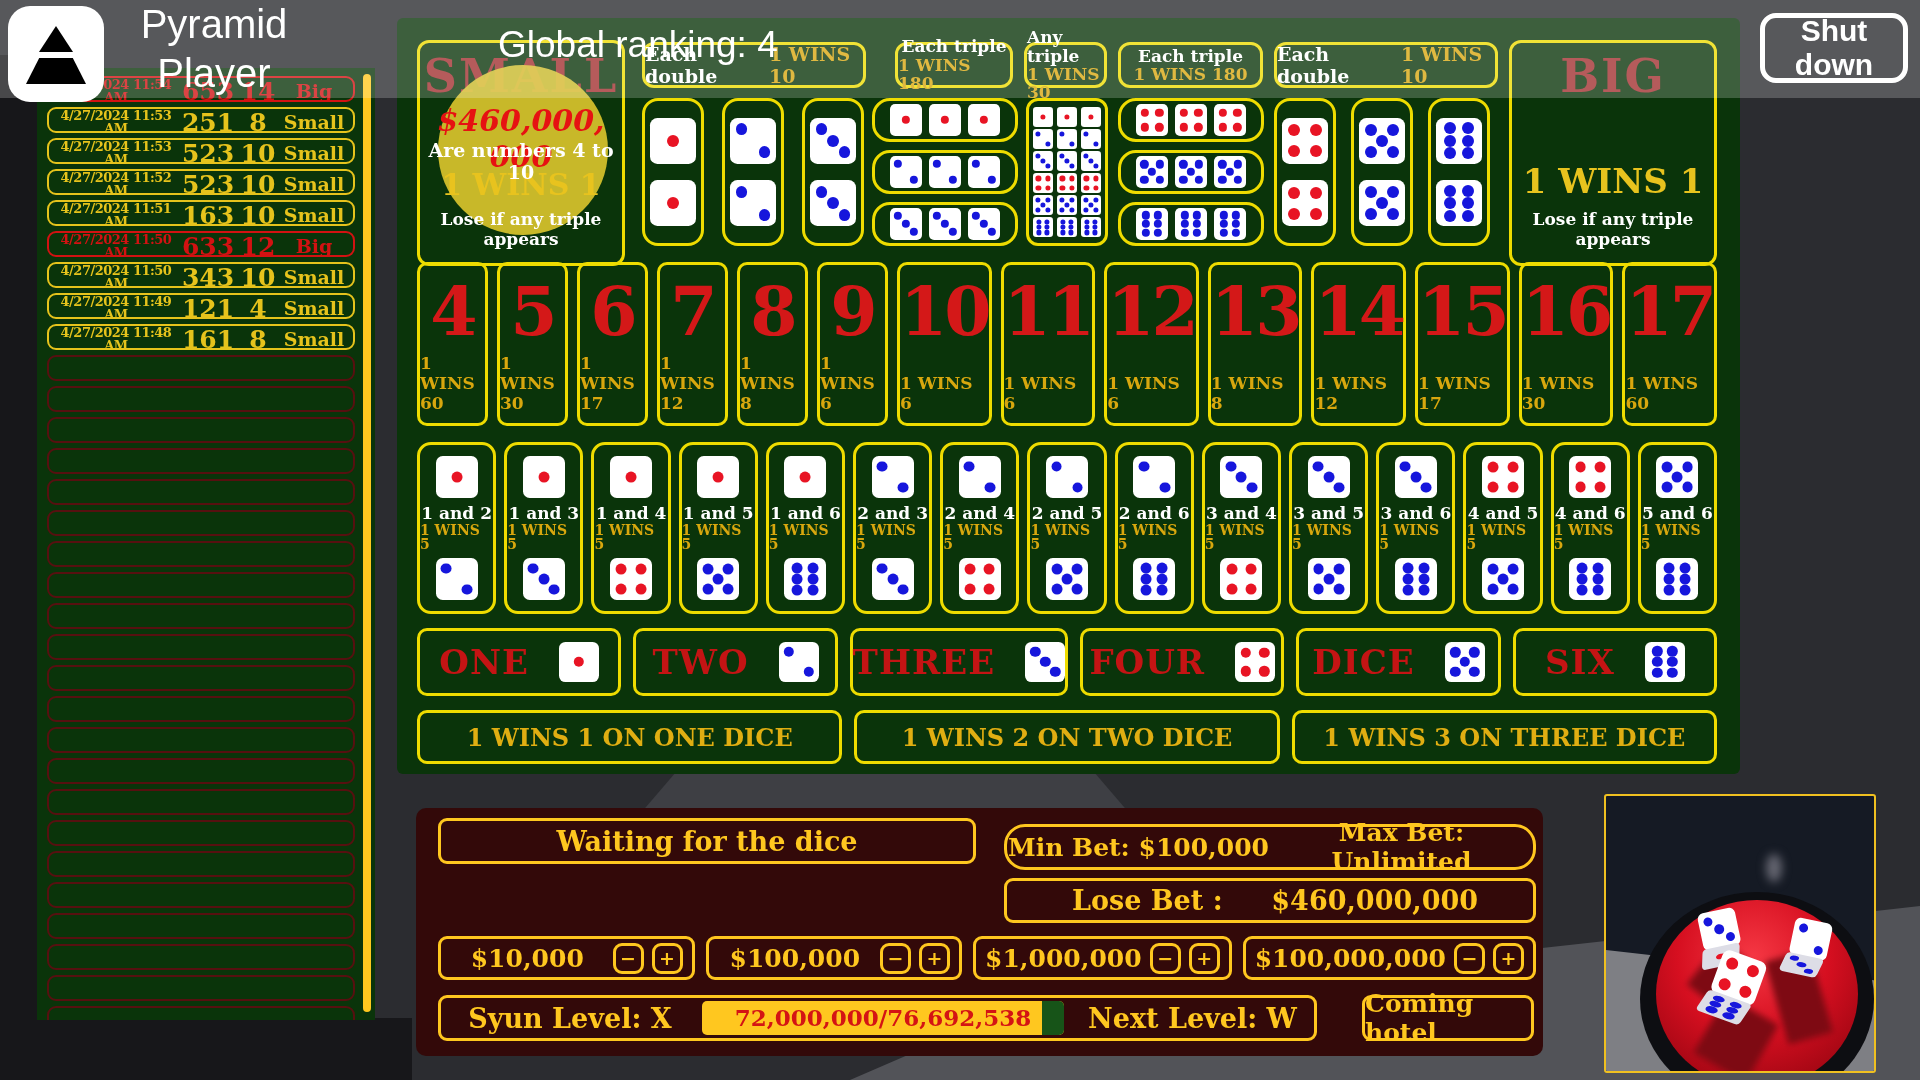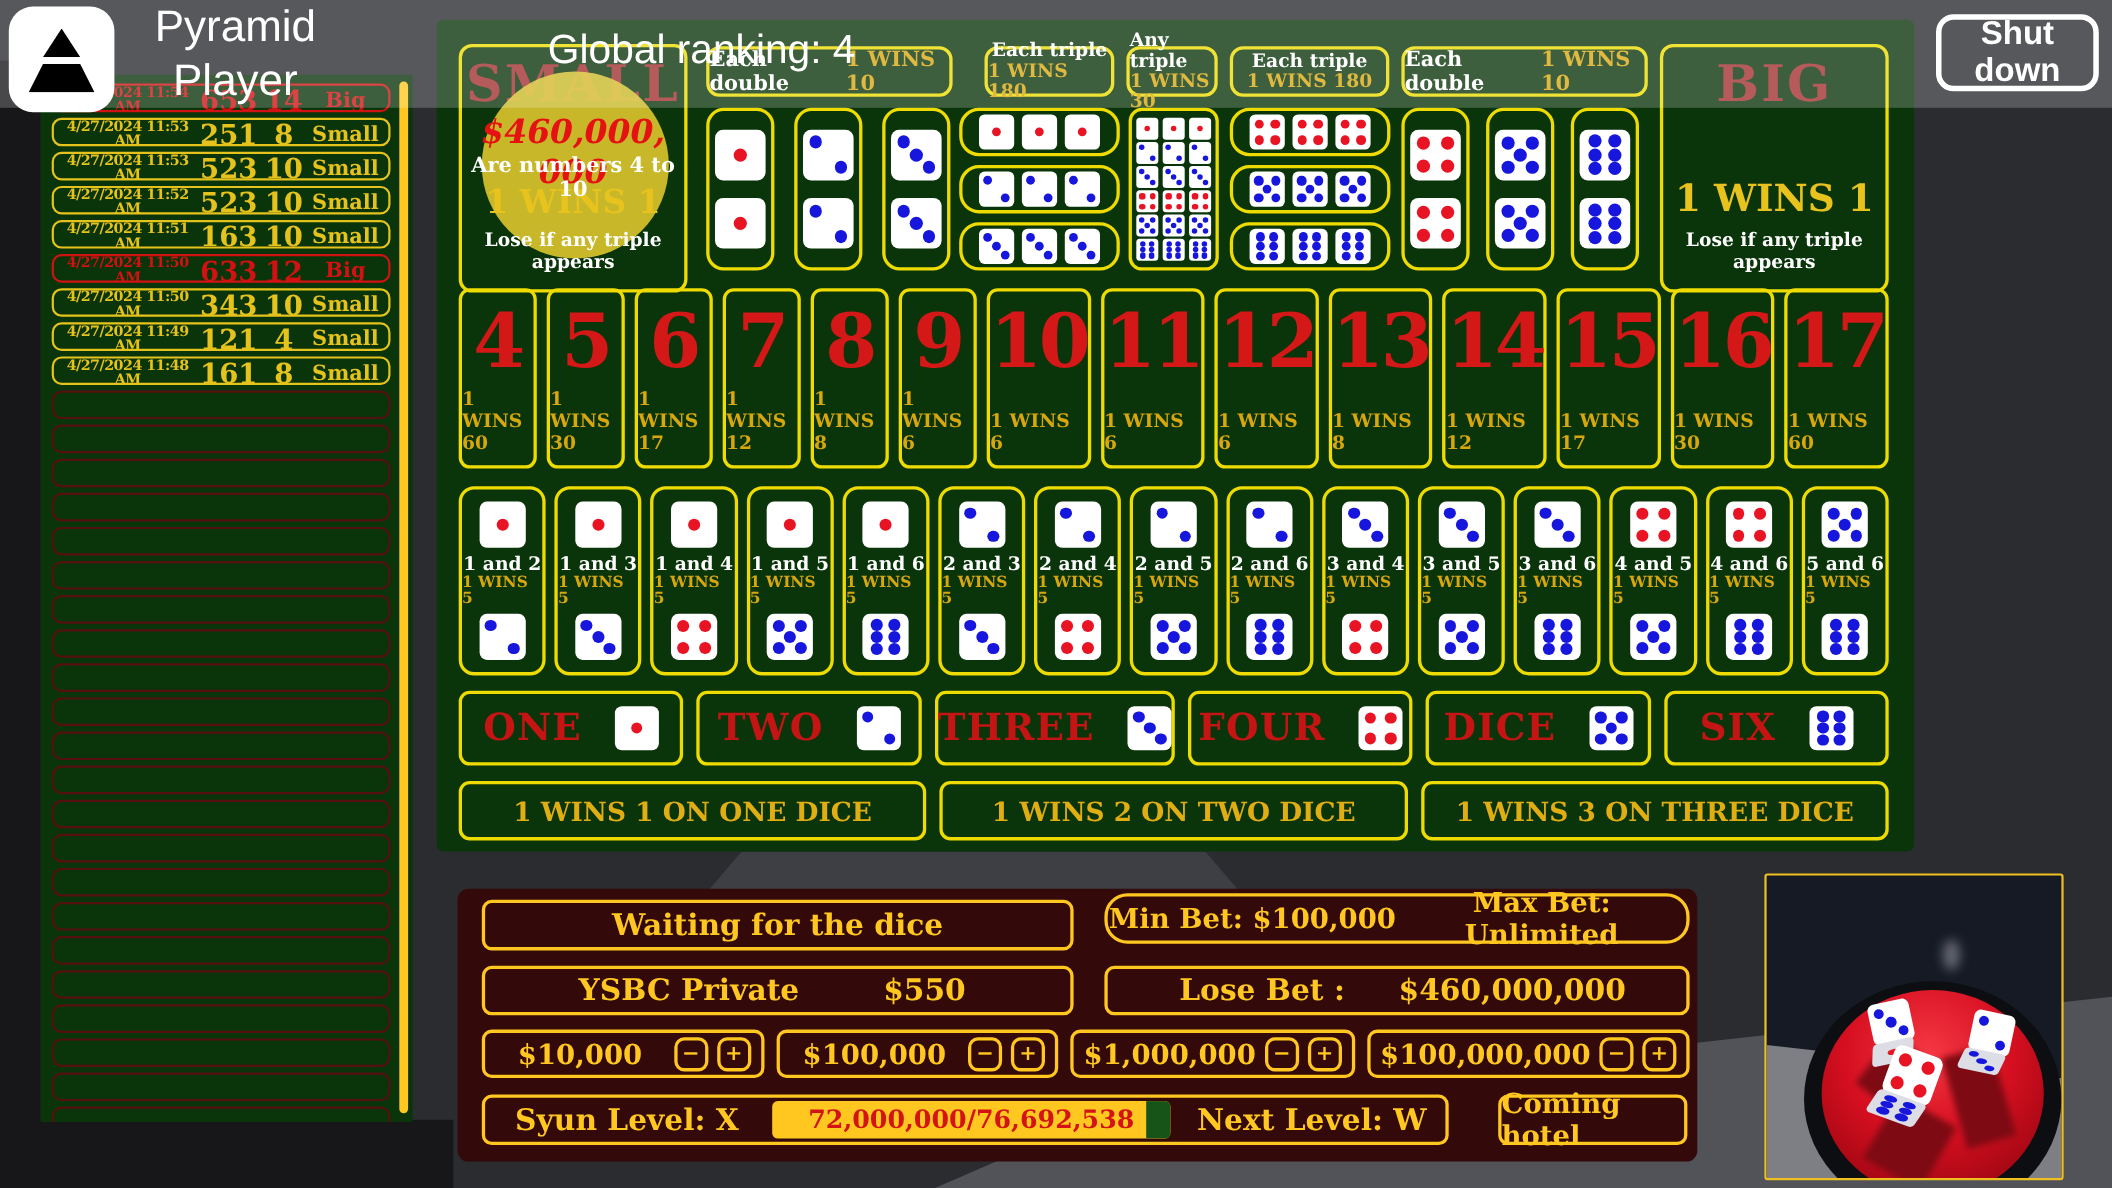--- a/index.html
+++ b/index.html
@@ -112,21 +112,21 @@
 
   .die{position:relative;background:#fff;border-radius:16%;flex:none;}
   .pip{position:absolute;width:26%;height:26%;border-radius:50%;transform:translate(-50%,-50%);}
 
   
   #status-panel{position:absolute;left:416px;top:808px;width:1127px;height:248px;background:#330909;
       border-radius:10px;z-index:10;}
   .pbox{position:absolute;border:3px solid #ffc71f;border-radius:9px;box-sizing:border-box;color:#ffc71f;
       font-weight:bold;display:flex;align-items:center;justify-content:center;}
   #status-box{left:22px;top:10px;width:538px;height:46px;font-size:27px;}
-  #minmax-box{left:588px;top:4px;width:532px;height:46px;font-size:25px;border-radius:21px;}
+  #minmax-box{left:588px;top:16px;width:532px;height:46px;font-size:25px;border-radius:21px;}
   #minmax-box span{flex:1;text-align:center;}
   #room-box{left:22px;top:70px;width:538px;height:45px;font-size:27px;justify-content:space-between;padding:0 95px 0 85px;}
   #totalbet-box{left:588px;top:70px;width:532px;height:45px;font-size:27px;justify-content:space-between;padding:0 55px 0 65px;}
   #chips-row{position:absolute;left:22px;top:128px;width:1098px;height:44px;display:flex;gap:11px;}
   .chipbox{flex:1;border:3px solid #ffc71f;border-radius:9px;display:flex;align-items:center;padding:0 9px;
       box-sizing:border-box;color:#ffc71f;font-weight:bold;}
   .chipval{flex:1;text-align:center;font-size:25px;}
   .stepbtn{width:31px;height:31px;border:3px solid #ffc71f;border-radius:9px;display:flex;align-items:center;
       justify-content:center;font-size:19px;margin-left:8px;box-sizing:border-box;color:#ffc71f;}
   #level-box{left:22px;top:187px;width:879px;height:46px;position:absolute;}
@@ -932,24 +932,20 @@
         <div class="footerbox">1 WINS 3 ON THREE DICE</div>
       </div>
   </div>
 
   <div id="status-panel">
     <div class="pbox" id="status-box">Waiting for the dice</div>
     <div class="pbox" id="minmax-box">
       <span>Min Bet: $100,000</span>
       <span>Max Bet: Unlimited</span>
     </div>
-    <div class="pbox" id="room-box">
-      <span>YSBC Private</span>
-      <span>$550</span>
-    </div>
     <div class="pbox" id="totalbet-box">
       <span>Lose Bet :</span>
       <span>$460,000,000</span>
     </div>
     <div id="chips-row">
         <div class="chipbox">
           <div class="chipval">$10,000</div>
           <div class="stepbtn">−</div>
           <div class="stepbtn">+</div>
         </div>

